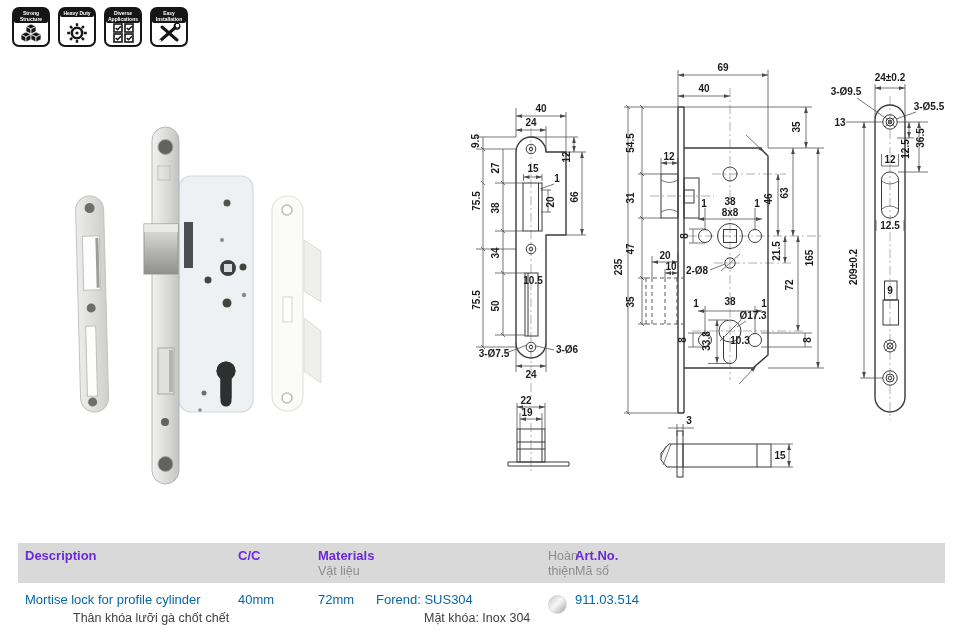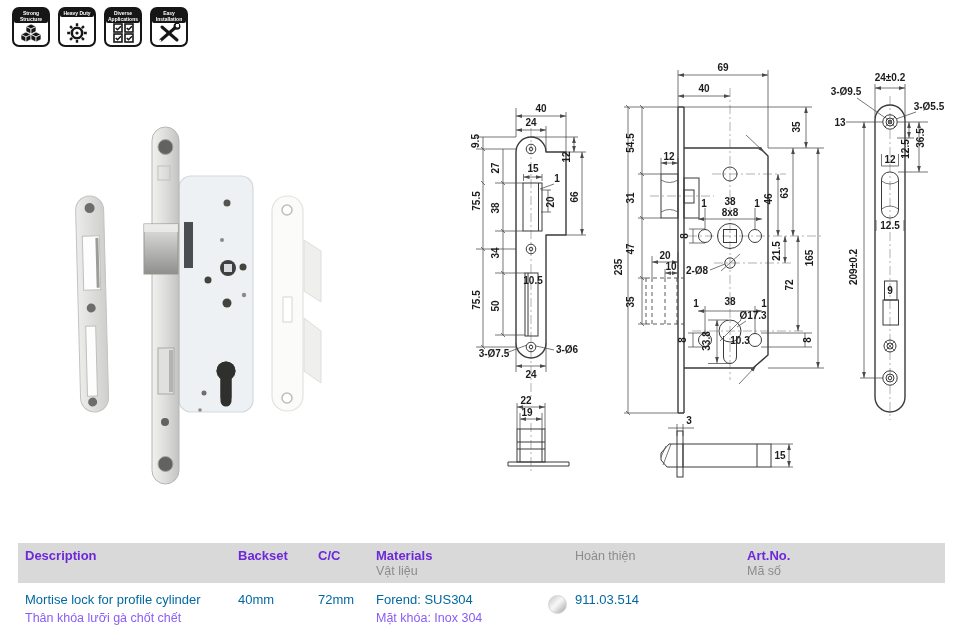--- a/index.html
+++ b/index.html
@@ -26,21 +26,21 @@
            fill:#1c1c1c;text-anchor:middle;}
   
   .spec{position:absolute;left:18px;top:543px;width:927px;}
   .spec-grid{display:grid;grid-template-columns:220px 80px 58px 172px 27px 172px 1fr;}
   .spec-head{background:#d9d9d9;padding:5px 0 4px 0;}
   .c1{padding-left:7px;}
   .h-en{font-size:13px;font-weight:bold;color:#6d28d9;line-height:15px;}
   .h-vi{font-size:12.5px;color:#8c8c8c;line-height:15px;margin-top:1px;}
   .spec-row{margin-top:9px;}
   .r-en{font-size:13px;color:#0369a1;line-height:15px;}
-  .r-vi{font-size:12.5px;color:#8b5cf6;line-height:15px;margin-top:4px;}
+  .r-vi{font-size:12.5px;color:#404040;line-height:15px;margin-top:4px;margin-left:48px;}
   .swatch{width:17px;height:17px;border-radius:50%;
           background:linear-gradient(135deg,#c4c4c4 0%,#f7f7f7 45%,#ececec 55%,#9f9f9f 100%);
           border:1px solid #d6d6d6;margin-top:3px;}
 </style>
 </head>
 <body>
 
 <div class="page">
 
   <div class="badges">
@@ -399,24 +399,20 @@
         </g>
     </g>
   </svg>
 
   <div class="spec">
     <div class="spec-grid spec-head">
       <div class="c1">
         <div class="h-en">Description</div>
       </div>
       <div>
-        <div class="h-en">Backset</div>
-        <div class="h-vi"></div>
-      </div>
-      <div>
         <div class="h-en">C/C</div>
         <div class="h-vi"></div>
       </div>
       <div>
         <div class="h-en">Materials</div>
         <div class="h-vi">Vật liệu</div>
       </div>
       <div></div>
       <div>
         <div class="h-vi">Hoàn thiện</div>

